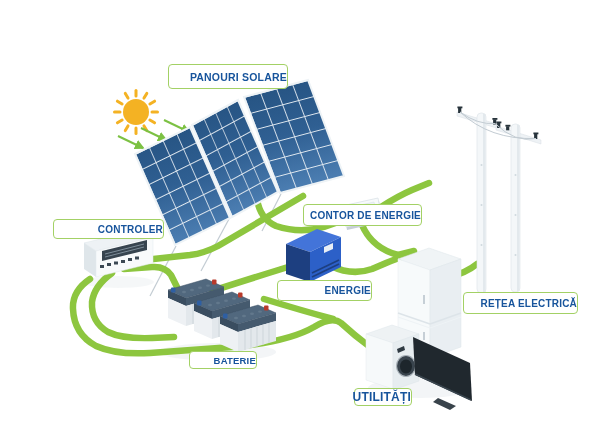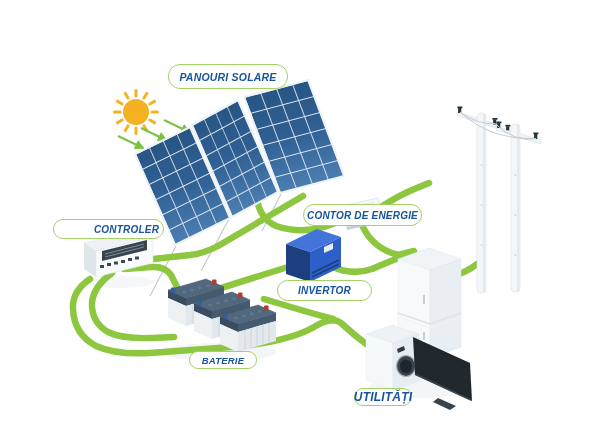--- a/index.html
+++ b/index.html
@@ -6,24 +6,24 @@
   .canvas{position:relative;width:604px;height:443px;background:#ffffff;overflow:hidden;
           font-family:"Liberation Sans",sans-serif;}
   .canvas svg{position:absolute;left:0;top:0;}
   .wire{fill:none;stroke:var(--wire,#8dc63f);stroke-width:6.5;stroke-linecap:round;stroke-linejoin:round;}
   .sunray{stroke:var(--sun,#f4b223);stroke-width:3;stroke-linecap:round;}
   .sun-disc{fill:var(--sun,#f4b223);}
   .arrow-line{stroke:var(--arrow,#7cc143);stroke-width:2;fill:none;}
   .arrow-head{fill:var(--arrow,#7cc143);}
   .leg{stroke:#c3ccd3;stroke-width:1.2;}
   .sag{stroke:#c3ccd3;stroke-width:1;fill:none;}
-  .label{position:absolute;display:flex;align-items:center;justify-content:center;
-         background:#ffffff;border:1.5px solid var(--label_border,#a3d165);border-radius:12px;
+  .label{position:absolute;display:flex;align-items:center;justify-content:flex-end;
+         background:#ffffff;border:1.5px solid var(--label_border,#a3d165);border-radius:4px;
          color:var(--label_text,#17549c);font-weight:bold;letter-spacing:.2px;white-space:nowrap;
-         box-sizing:border-box;font-style:italic;}
+         box-sizing:border-box;}
   .lb-panels   {left:168px;top:64px; width:120px;height:25px;font-size:10.5px;}
   .lb-meter    {left:303px;top:176px;width:119px;height:22px;font-size:10px;margin-top:28px;}
   .lb-controller{left:53px;top:219px;width:111px;height:20px;font-size:10px;padding-left:36px;}
   .lb-inverter {left:277px;top:280px;width:95px; height:21px;font-size:10px;}
   .lb-battery  {left:189px;top:351px;width:68px; height:18px;font-size:9.5px;}
   .lb-grid     {left:463px;top:292px;width:115px;height:22px;font-size:10px;}
   .lb-utilities{left:354px;top:388px;width:58px; height:18px;font-size:12px;}
 </style>
 </head>
 <body>
@@ -245,21 +245,24 @@
 <div class="label lb-panels">
   <span>PANOURI SOLARE</span>
 </div>
 <div class="label lb-meter">
   <span>CONTOR DE ENERGIE</span>
 </div>
 <div class="label lb-controller">
   <span>CONTROLER</span>
 </div>
 <div class="label lb-inverter">
-  <span>INVERTOR</span>
+  <span>ENERGIE</span>
 </div>
 <div class="label lb-battery">
   <span>BATERIE</span>
 </div>
+<div class="label lb-grid">
+  <span>REȚEA ELECTRICĂ</span>
+</div>
 <div class="label lb-utilities">
   <span>UTILITĂȚI</span>
 </div>
 </div>
 
 </body></html>

